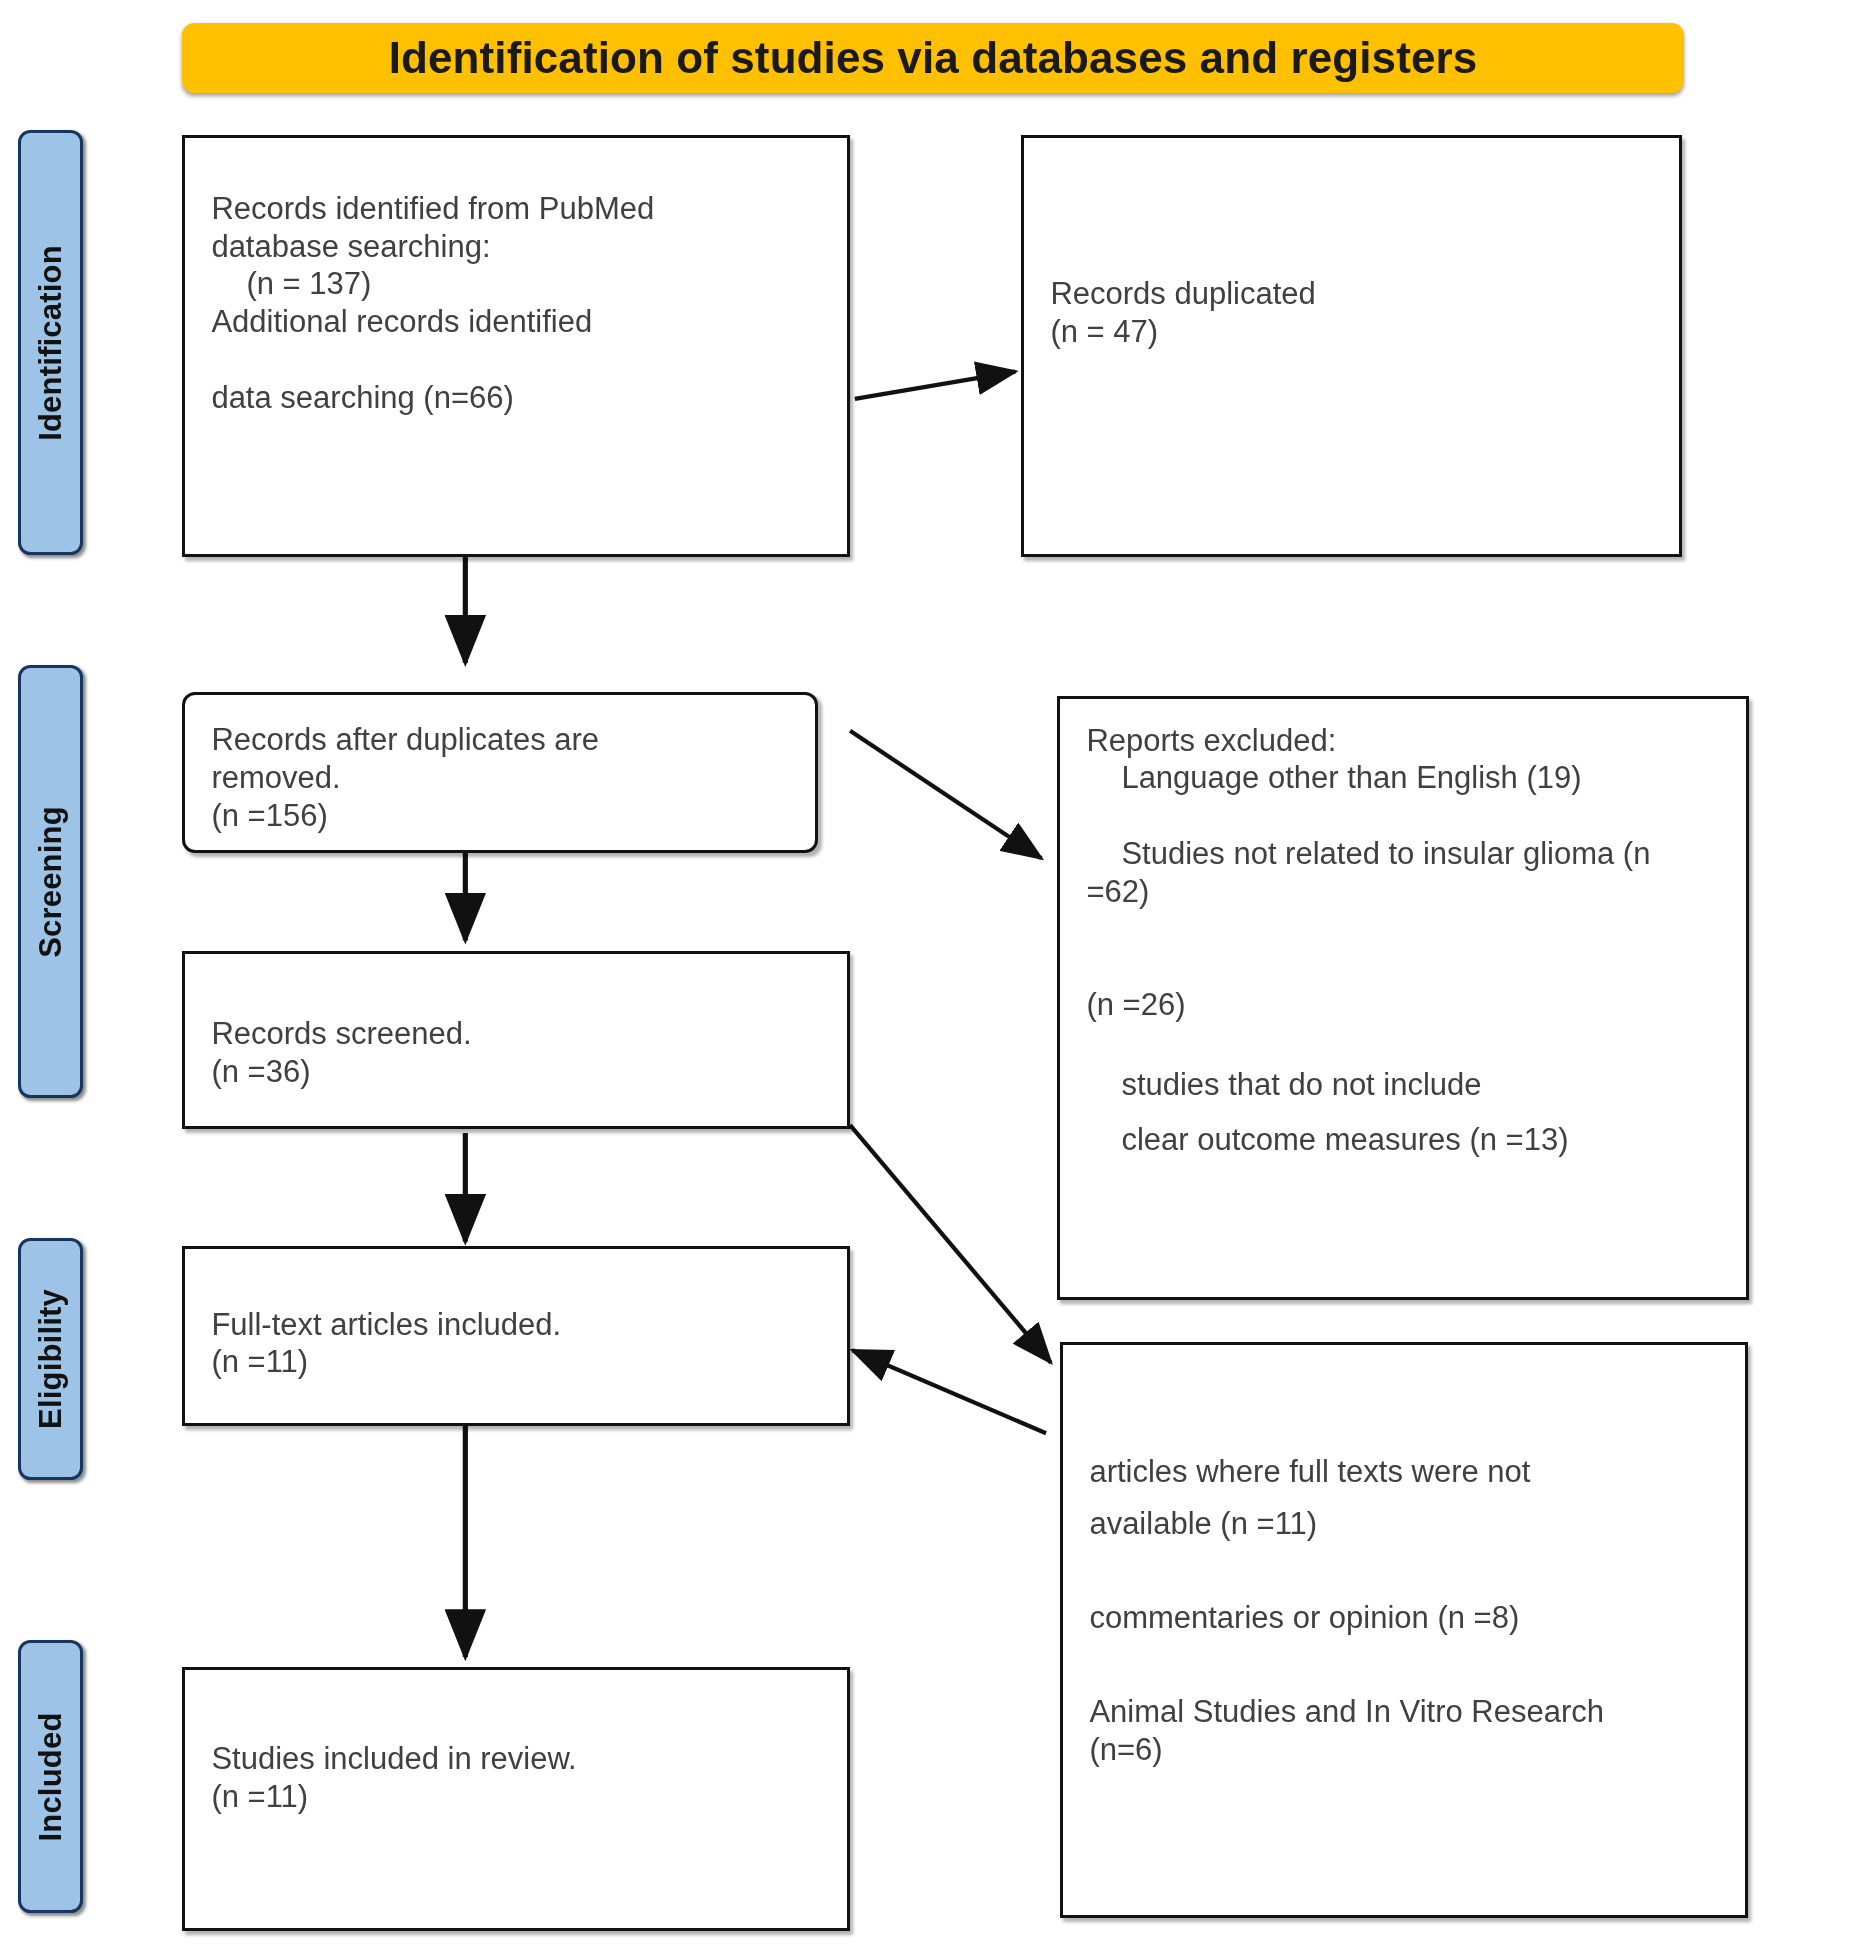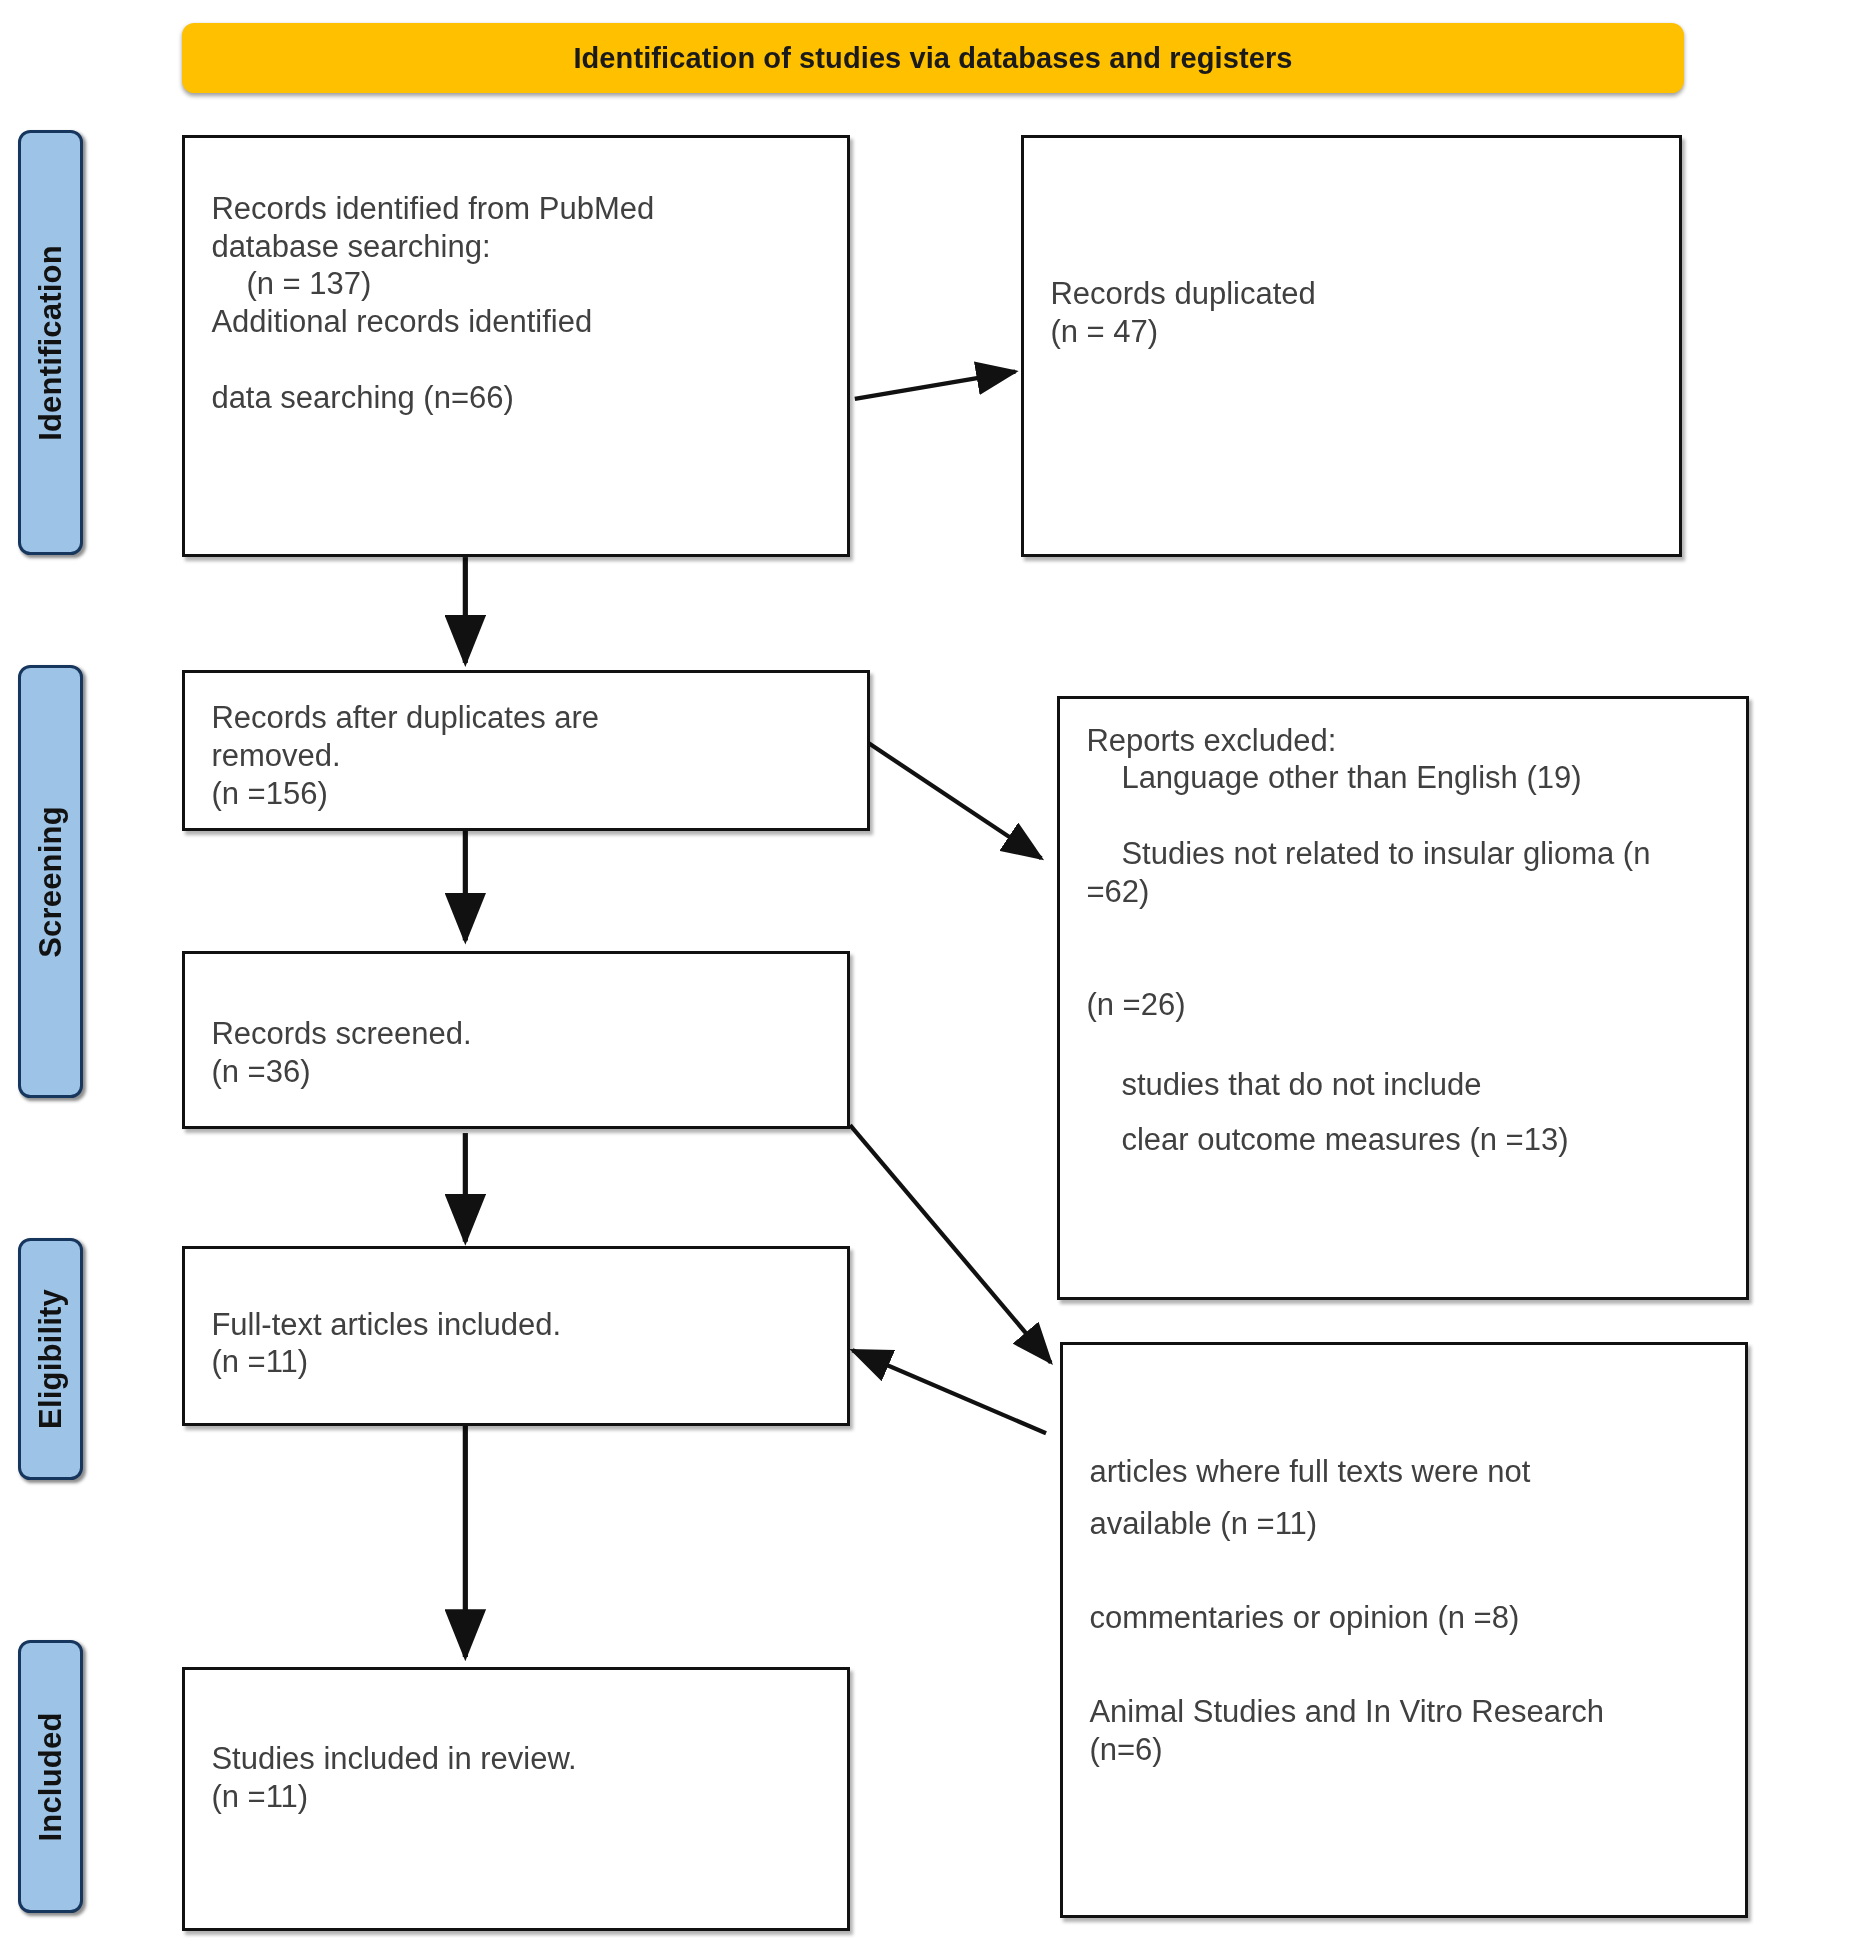--- a/index.html
+++ b/index.html
@@ -26,21 +26,21 @@
     width: 1502px;
     height: 70px;
     background: #ffc000;
     border-radius: 12.3px;
     box-shadow: 0 2.8px 4.2px rgba(0,0,0,0.38);
     display: flex;
     align-items: center;
     justify-content: center;
   }
   .banner-text {
-    font-size: 29px;
+    font-size: 44px;
     font-weight: bold;
     color: #1a1a1a;
     letter-spacing: 0.1px;
     text-align: center;
   }
 
   
   .stage {
     position: absolute;
     left: 18px;
@@ -143,21 +143,21 @@
     <div class="box-text" style="top:128px; padding-left:35px;"><span>(n = 137)</span></div>
     <div class="box-text" style="top:166px;"><span>Additional records identified</span></div>
     <div class="box-text" style="top:242px;"><span>data searching (n=66)</span></div>
   </div>
 
   <div class="box" style="left:1021px; top:135px; width:661px; height:422px;">
     <div class="box-text" style="top:138px;"><span>Records duplicated</span></div>
     <div class="box-text" style="top:176px;"><span>(n = 47)</span></div>
   </div>
 
-  <div class="box" style="left:182px; top:670px; width:688px; height:161px;">
+  <div class="box" style="left:182px; top:692px; width:636px; height:161px;border-radius:13px;">
     <div class="box-text" style="top:27px;"><span>Records after duplicates are</span></div>
     <div class="box-text" style="top:65px;"><span>removed.</span></div>
     <div class="box-text" style="top:103px;"><span>(n =156)</span></div>
   </div>
 
   <div class="box" style="left:1057px; top:696px; width:692px; height:604px;">
     <div class="box-text" style="top:23.6px;"><span>Reports excluded:</span></div>
     <div class="box-text" style="top:61px; padding-left:35px;"><span>Language other than English (19)</span></div>
     <div class="box-text" style="top:137px; padding-left:35px;"><span>Studies not related to insular glioma (n</span></div>
     <div class="box-text" style="top:175px;"><span>=62)</span></div>

